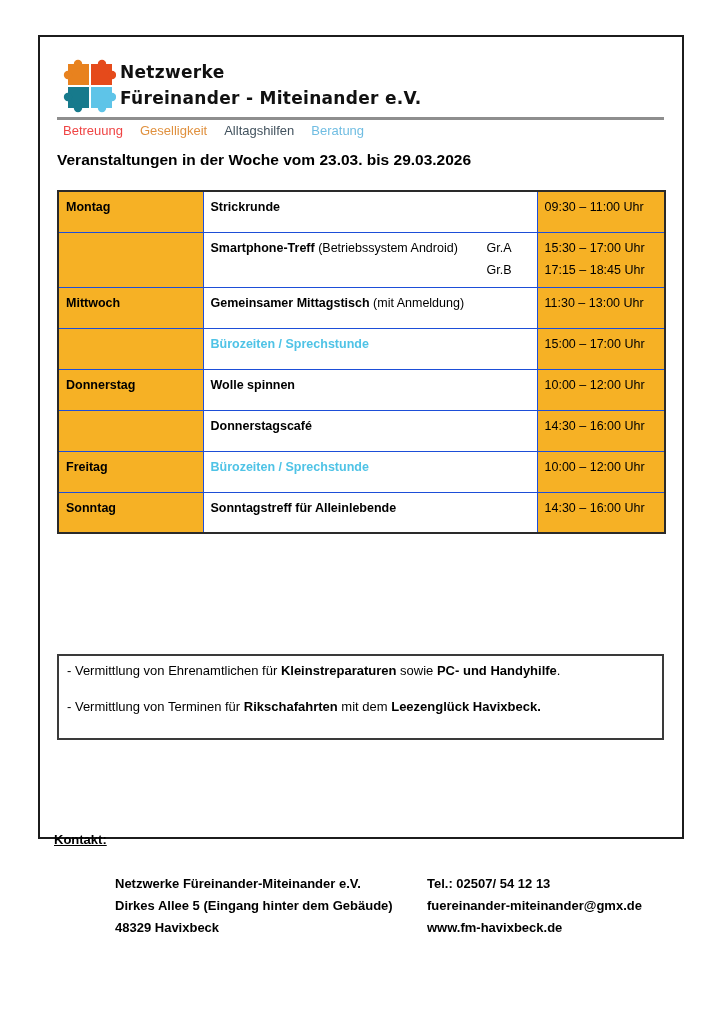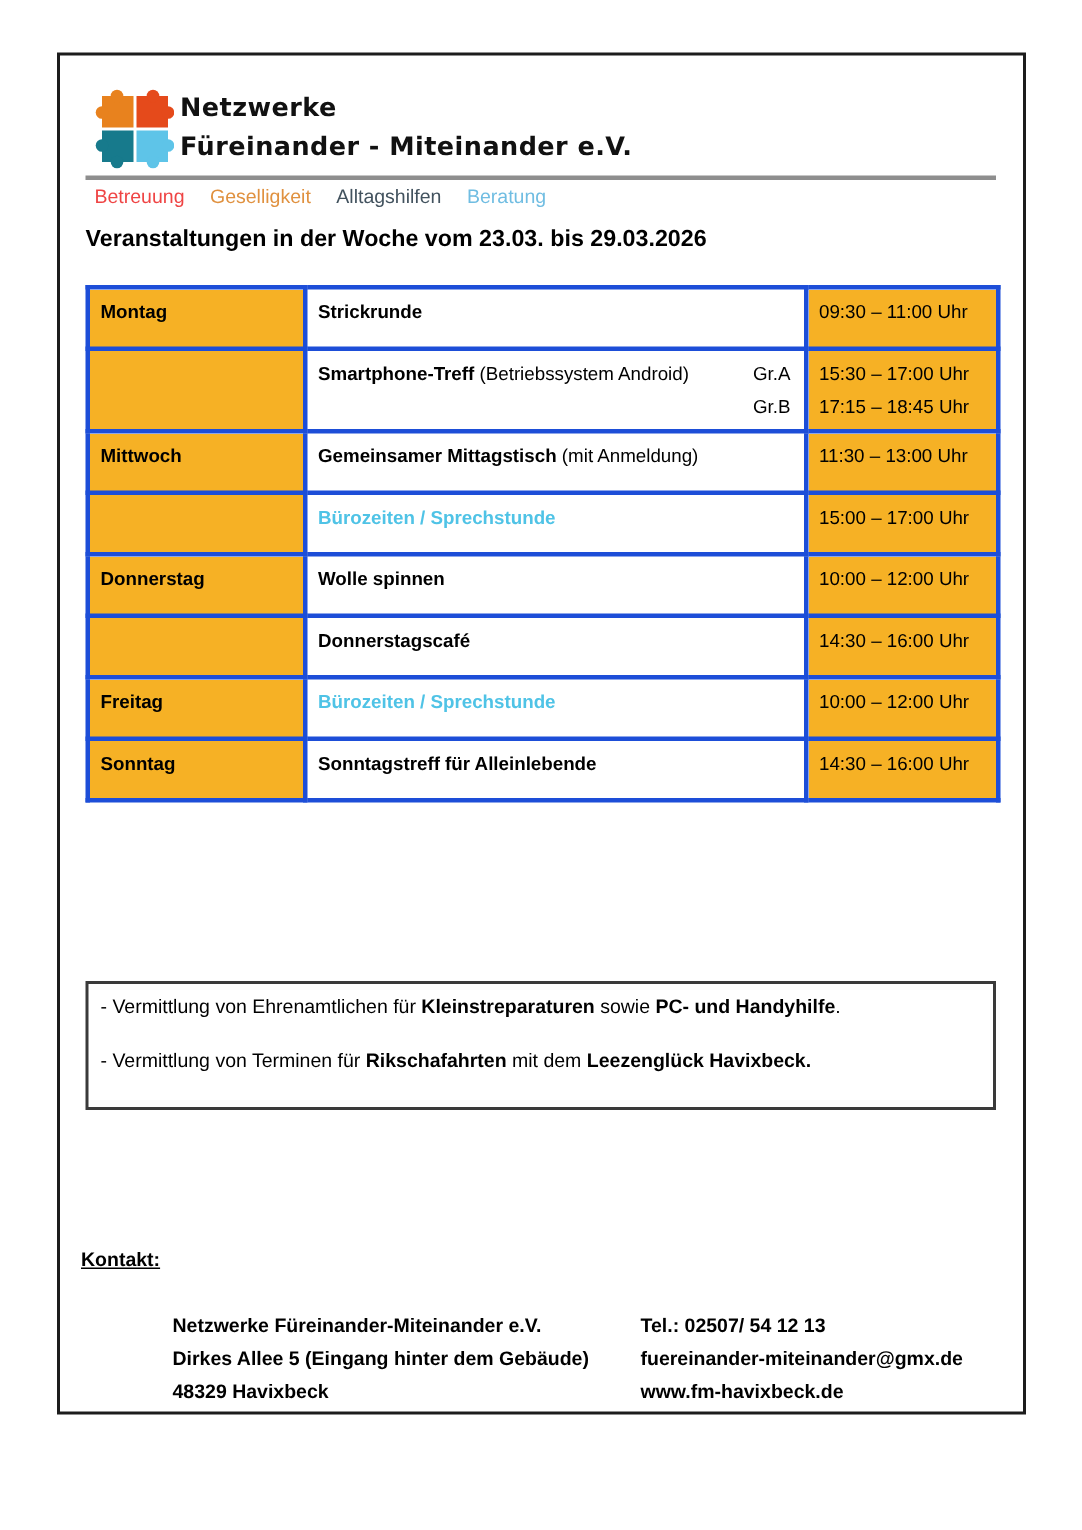--- a/index.html
+++ b/index.html
@@ -6,37 +6,37 @@
     --orange:#f6b125; --cyan:#4fc3e6;
     --lg-o:#e8821e; --lg-r:#e54a1b; --lg-t:#177a8c; --lg-b:#5ec4e8;
   }
   *{box-sizing:border-box}
   html,body{margin:0;padding:0}
   body{
     width:721px;height:1020px;background:#ffffff;position:relative;
     font-family:"Liberation Sans",sans-serif;color:#000;
   }
   .page{
-    position:absolute;left:38px;top:35px;width:646px;height:908px;
+    position:absolute;left:38px;top:35px;width:646px;height:804px;
     border:2px solid #1c1c1c;background:#fff;
   }
   .abs{position:absolute}
   
   .logo{left:22px;top:21px;width:54px;height:56px}
   .brand{left:80px;top:22px;font-family:"DejaVu Sans",sans-serif;
     font-weight:bold;font-size:17px;line-height:26px;letter-spacing:.3px;color:#111}
   .divider{left:17px;top:80px;width:607px;height:3px;background:#8e8e8e}
   .nav{left:23px;top:86px;display:flex;gap:17px;font-size:13px}
   .doc-title{left:17px;top:114px;font-size:15.5px;font-weight:bold;white-space:nowrap}
   
   .tbl-wrap{left:17px;top:153px}
   table.schedule{border-collapse:collapse;table-layout:fixed;width:607px;
     font-size:12.5px;border:2px solid #2a2a2a}
-  table.schedule td{border:3px solid #1d4ed8;vertical-align:top;
-    padding:4px 9px 2px 7px;line-height:22px;overflow:hidden}
+  table.schedule td{border:1px solid #1d4ed8;vertical-align:top;
+    padding:4px 25px 2px 7px;line-height:22px;overflow:hidden}
   table.schedule tr{height:41px}
   table.schedule tr.tall{height:55px}
   td.day{background:var(--orange);font-weight:bold}
   td.time{background:var(--orange);padding-left:5px;padding-right:3px;white-space:nowrap}
   .event-title{font-weight:bold}
   .event-title.cyan{color:var(--cyan)}
   .grp-line{display:flex;justify-content:space-between}
   .grp-b{text-align:right}
   
   .info-box{left:17px;top:617px;width:607px;height:86px;border:2px solid #3a3a3a;

